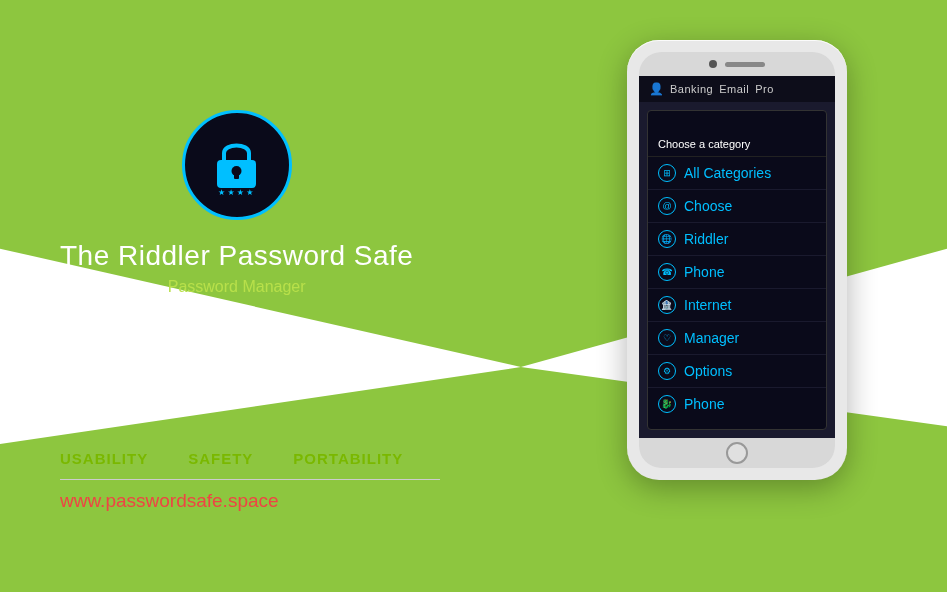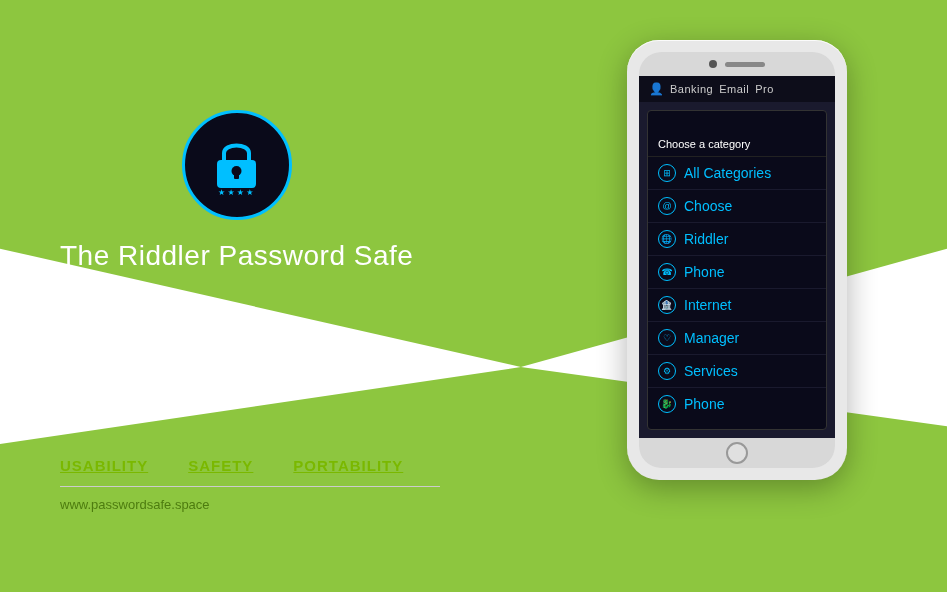--- a/index.html
+++ b/index.html
@@ -90,33 +90,32 @@
       display: flex;
       gap: 40px;
       margin-bottom: 12px;
     }
 
     .label-item {
       color: #7ab800;
       font-size: 15px;
       font-weight: 700;
       letter-spacing: 1px;
-      text-decoration: underline;
     }
 
     .divider-line {
       width: 380px;
       height: 1px;
       background: #ccc;
       margin-bottom: 10px;
     }
 
     .website-text {
-      color: #4d7c0f;
-      font-size: 13px;
+      color: #ef4444;
+      font-size: 19px;
     }
 
     
     .phone-container {
       position: absolute;
       right: 100px;
       top: 40px;
       z-index: 10;
       width: 220px;
     }
@@ -275,20 +274,21 @@
 
       <circle cx="32.5" cy="38" r="5" fill="#0a0a1a"></circle>
       <rect x="30" y="38" width="5" height="8" rx="1" fill="#0a0a1a"></rect>
 
       <text x="14" y="62" font-size="8" fill="#00bfff" font-family="Arial">★ ★ ★ ★</text>
     </svg>
   </div>
 
   <div class="app-title">The Riddler Password Safe</div>
 
+  <div class="app-subtitle">Password Manager</div>
 </div>
 
 <div class="bottom-labels">
   <div class="label-row">
     <span class="label-item">USABILITY</span>
     <span class="label-item">SAFETY</span>
     <span class="label-item">PORTABILITY</span>
   </div>
   <div class="divider-line"></div>
   <div class="website-text">www.passwordsafe.space</div>
@@ -340,21 +340,21 @@
             <span class="cat-label">Internet</span>
           </div>
 
           <div class="category-item">
             <div class="cat-icon">♡</div>
             <span class="cat-label">Manager</span>
           </div>
 
           <div class="category-item">
             <div class="cat-icon">⚙</div>
-            <span class="cat-label">Services</span>
+            <span class="cat-label">Options</span>
           </div>
 
           <div class="category-item">
             <div class="cat-icon">🐉</div>
             <span class="cat-label">Phone</span>
           </div>
         </div>
       </div>
 
       <div class="phone-bottom">

